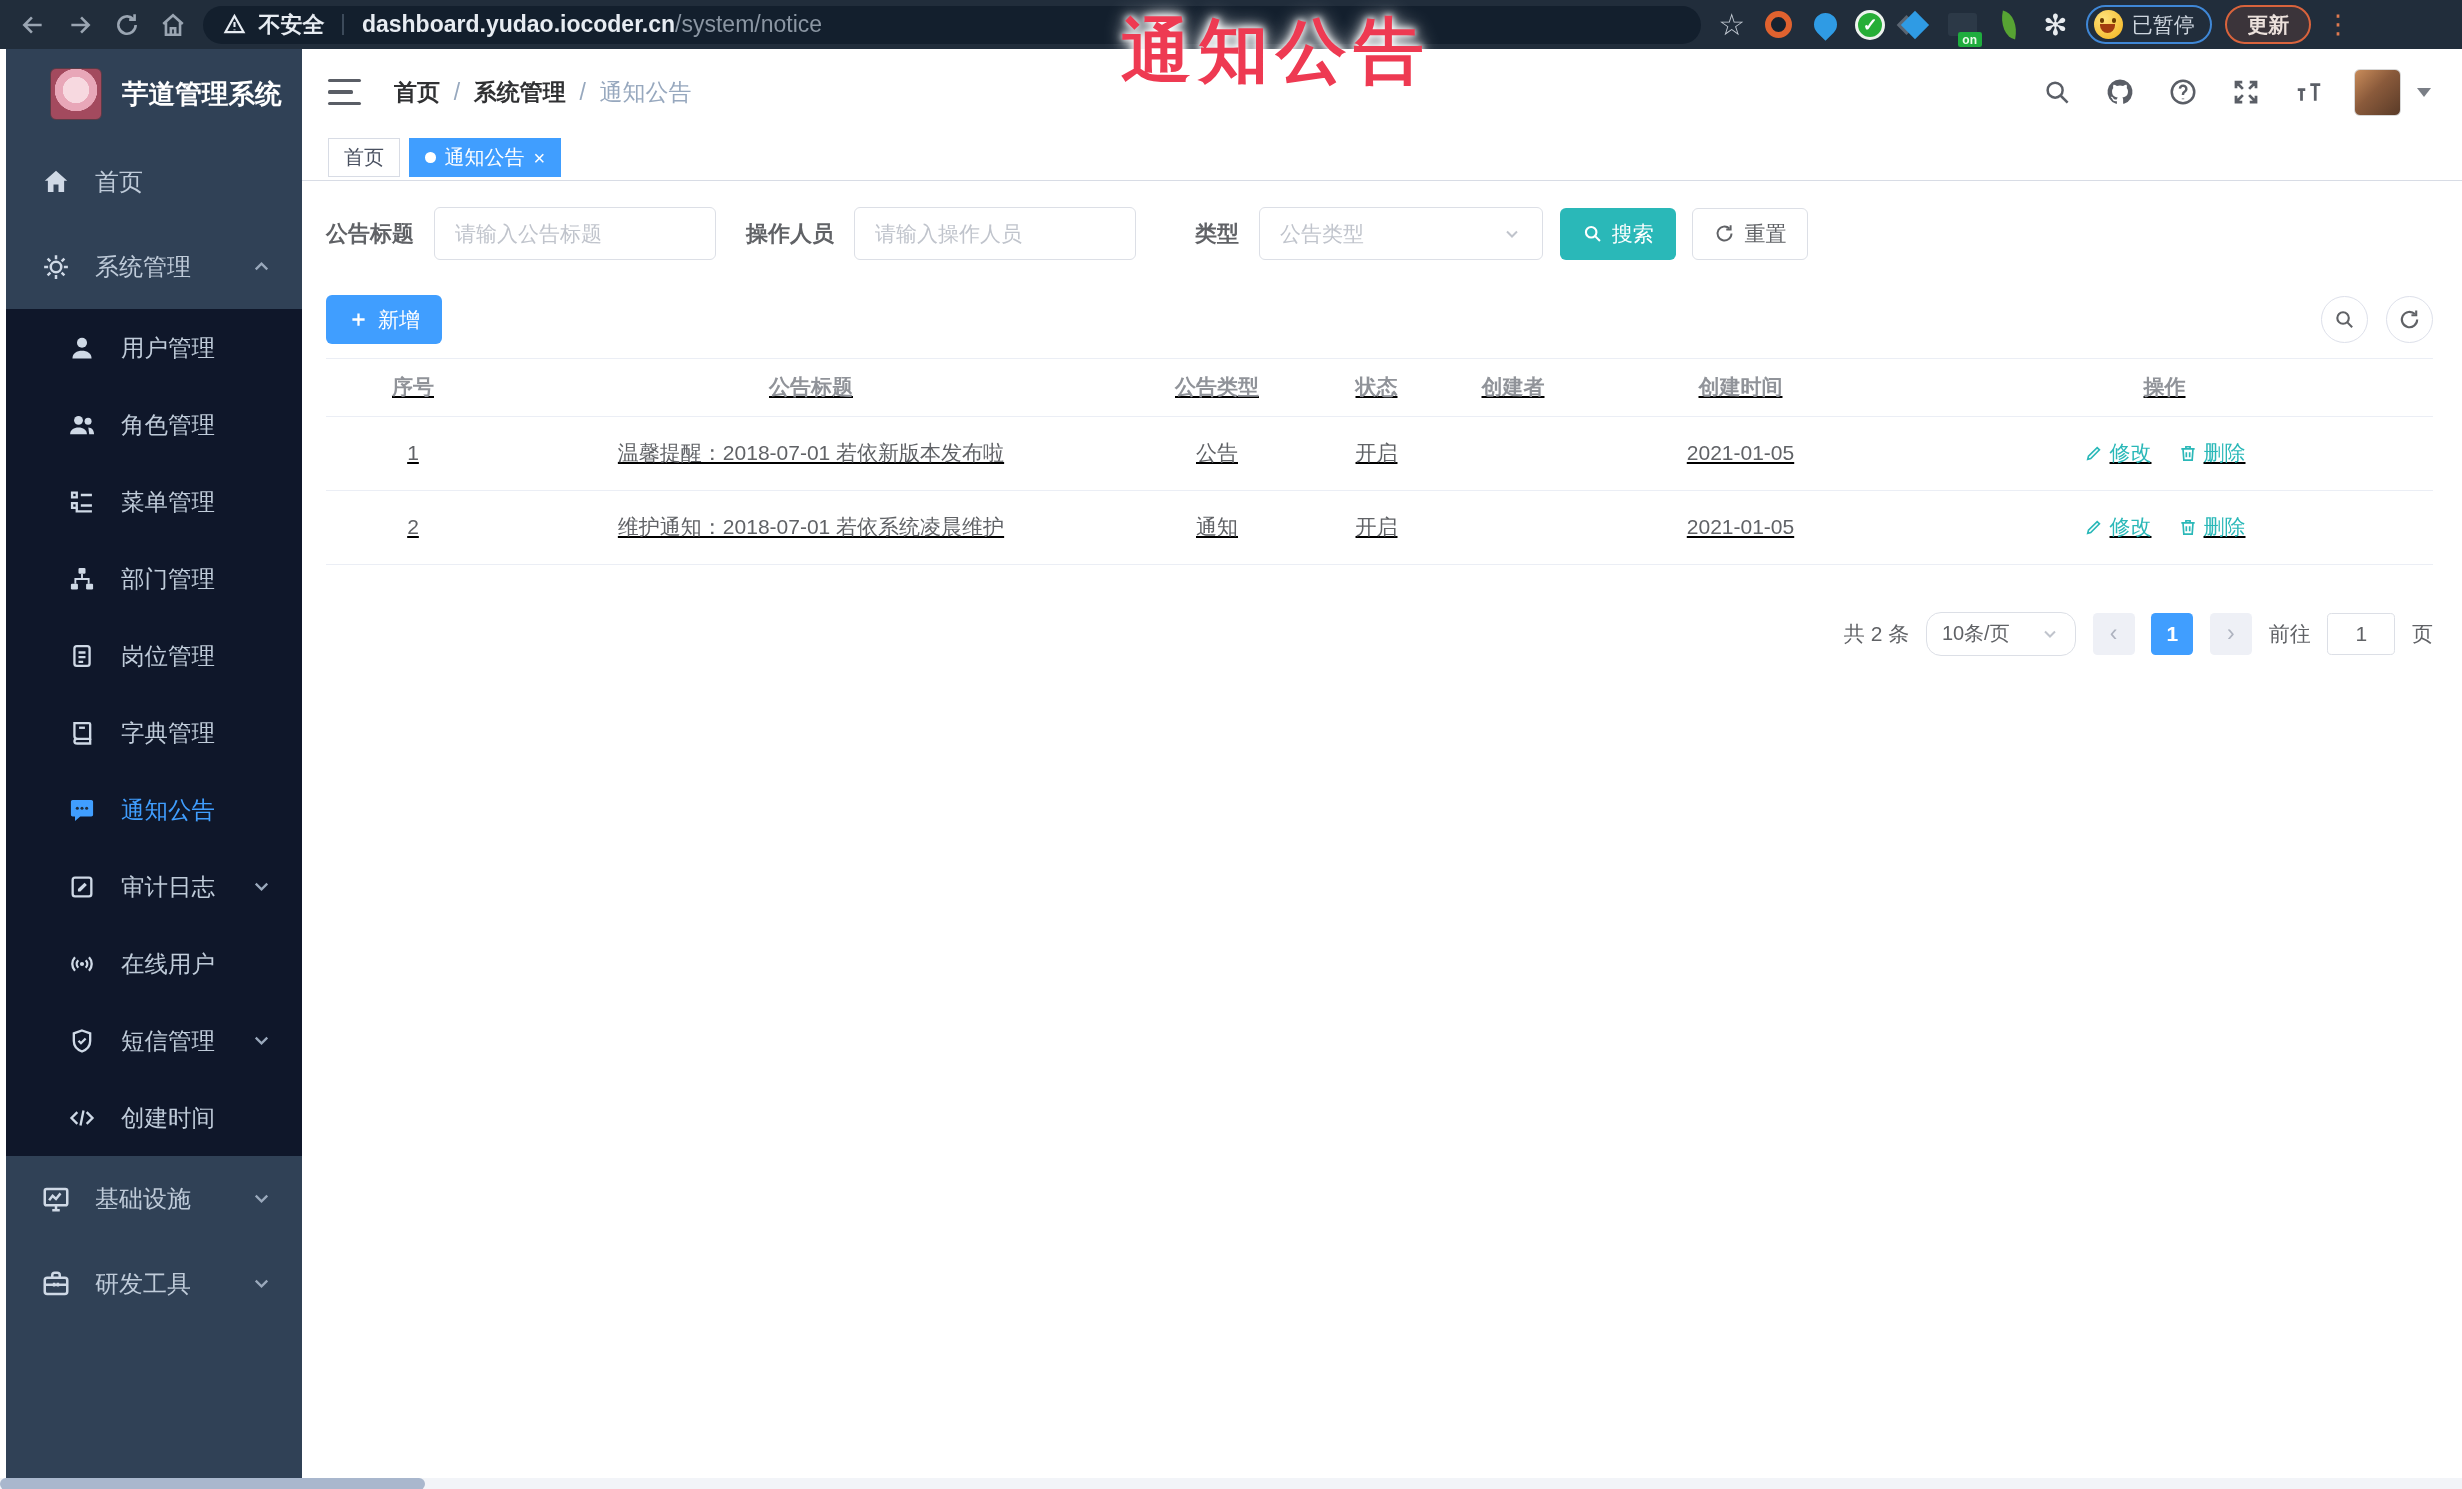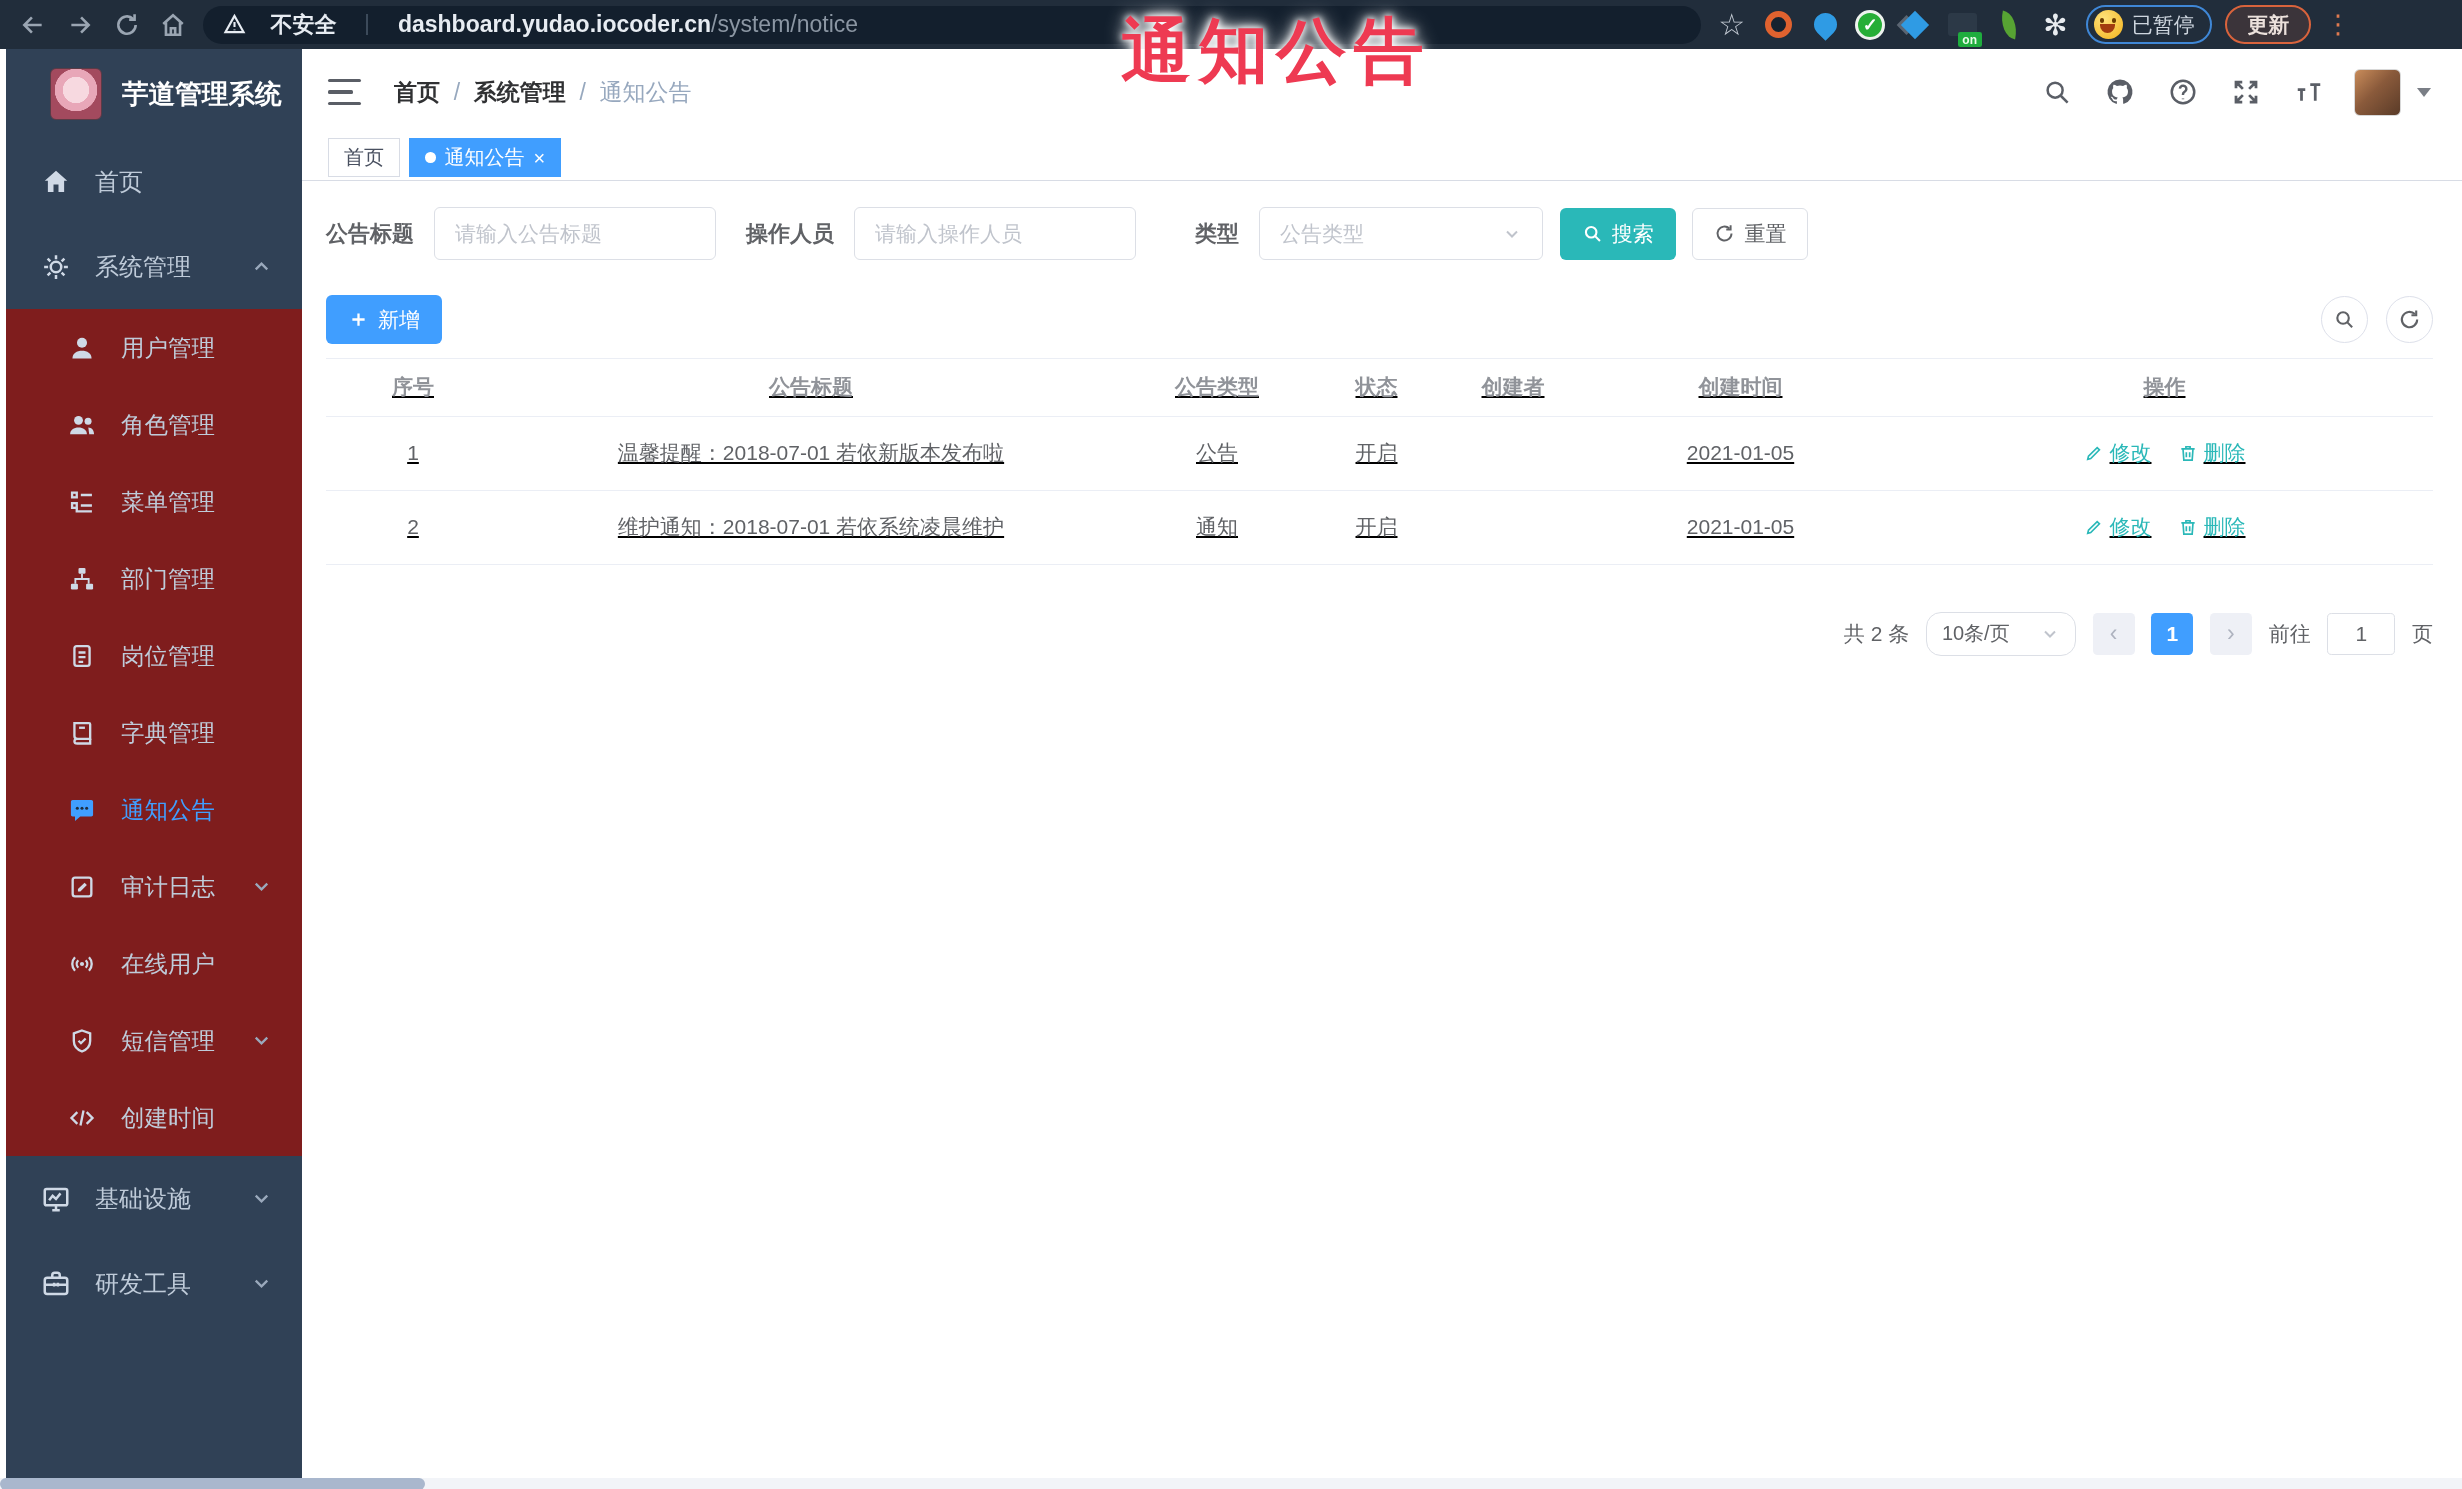--- a/index.html
+++ b/index.html
@@ -6,21 +6,21 @@
   html,body { width:2462px; height:1490px; }
   body { font-family:"Liberation Sans", sans-serif; background:#fff; }
   .stage { position:relative; width:2462px; height:1490px; overflow:hidden; background:#fff; }
 
   
   .chrome { position:absolute; left:0; top:0; width:2462px; height:49px; background:#212d3b;
             display:flex; align-items:center; padding:0 16.7px; gap:13.7px; z-index:5; }
   .nav-ico { width:33px; height:33px; display:flex; align-items:center; justify-content:center; color:#9aa5b2; flex:0 0 auto; }
   .nav-ico svg { width:26px; height:26px; }
   .address-pill { width:1498px; height:38px; background:#131f2d; border-radius:19px; display:flex;
-                  align-items:center; padding:0 20px; gap:24px; flex:0 0 auto; }
+                  align-items:center; padding:0 20px; gap:12px; flex:0 0 auto; }
   .warn-ico { color:#e7ecf2; display:flex; }
   .warn-ico svg { width:23px; height:23px; }
   .sec-label { color:#e7ecf2; font-size:22px; font-weight:bold; }
   .addr-div { width:1.5px; height:21px; background:#3c4a5a; margin:0 6px; }
   .url-host { color:#e7ecf2; font-size:23px; font-weight:bold; }
   .url-path { color:#8b96a3; font-size:23px; }
   .ext { width:33px; height:33px; display:flex; align-items:center; justify-content:center; flex:0 0 auto; position:relative; }
   .star { color:#c3cad3; font-size:30px; line-height:33px; }
   .ext-orange { width:27px; height:27px; border-radius:50%; border:6.8px solid #e0622f; background:#16222f; }
   .ext-pin { width:23px; height:23px; background:#2f9be4; border-radius:50% 50% 50% 0; transform:rotate(-45deg); }
@@ -52,21 +52,21 @@
   .logo-row { height:90px; display:flex; align-items:center; padding:0 0 0 44px; gap:20px; }
   .logo-img { width:52px; height:52px; border-radius:6px; flex:0 0 auto;
               background:radial-gradient(circle at 50% 42%, #f7d9e0 0 34%, #e8a7b8 35% 55%, #a34a5e 56% 100%); border:1.5px solid #5b3b46; }
   .logo-title { color:#ffffff; font-size:26.6px; font-weight:bold; white-space:nowrap; }
   .m-item { height:85px; display:flex; align-items:center; padding-left:33px; gap:23px; color:#bfcbd9; font-size:24px;
             position:relative; cursor:pointer; }
   .m-item .m-ico { width:33px; height:33px; display:flex; align-items:center; justify-content:center; color:#cfd9e6; flex:0 0 auto; }
   .m-ico svg { width:30px; height:30px; }
   .chev { position:absolute; right:29px; color:#9aa9bc; display:flex; }
   .chev svg { width:23px; height:23px; }
-  .submenu { background:#7f1d1d; }
+  .submenu { background:#0f172a; }
   .submenu .m-item { height:77px; padding-left:59px; font-size:23.5px; }
   .submenu .m-item .m-ico svg { width:28px; height:28px; }
   .m-item.active { color:#409eff; }
   .m-item.active .m-ico { color:#409eff; }
   .side-scroll { position:absolute; left:0; bottom:0; width:296px; height:12px; background:#a9b7cd; }
 
   
   .main { position:absolute; left:296px; top:49px; width:2167px; height:1441px; background:#fff; }
   .navbar { height:86px; display:flex; align-items:center; padding:0 32px; }
   .hamburger { width:33px; height:27px; display:flex; flex-direction:column; justify-content:space-between; cursor:pointer; }

